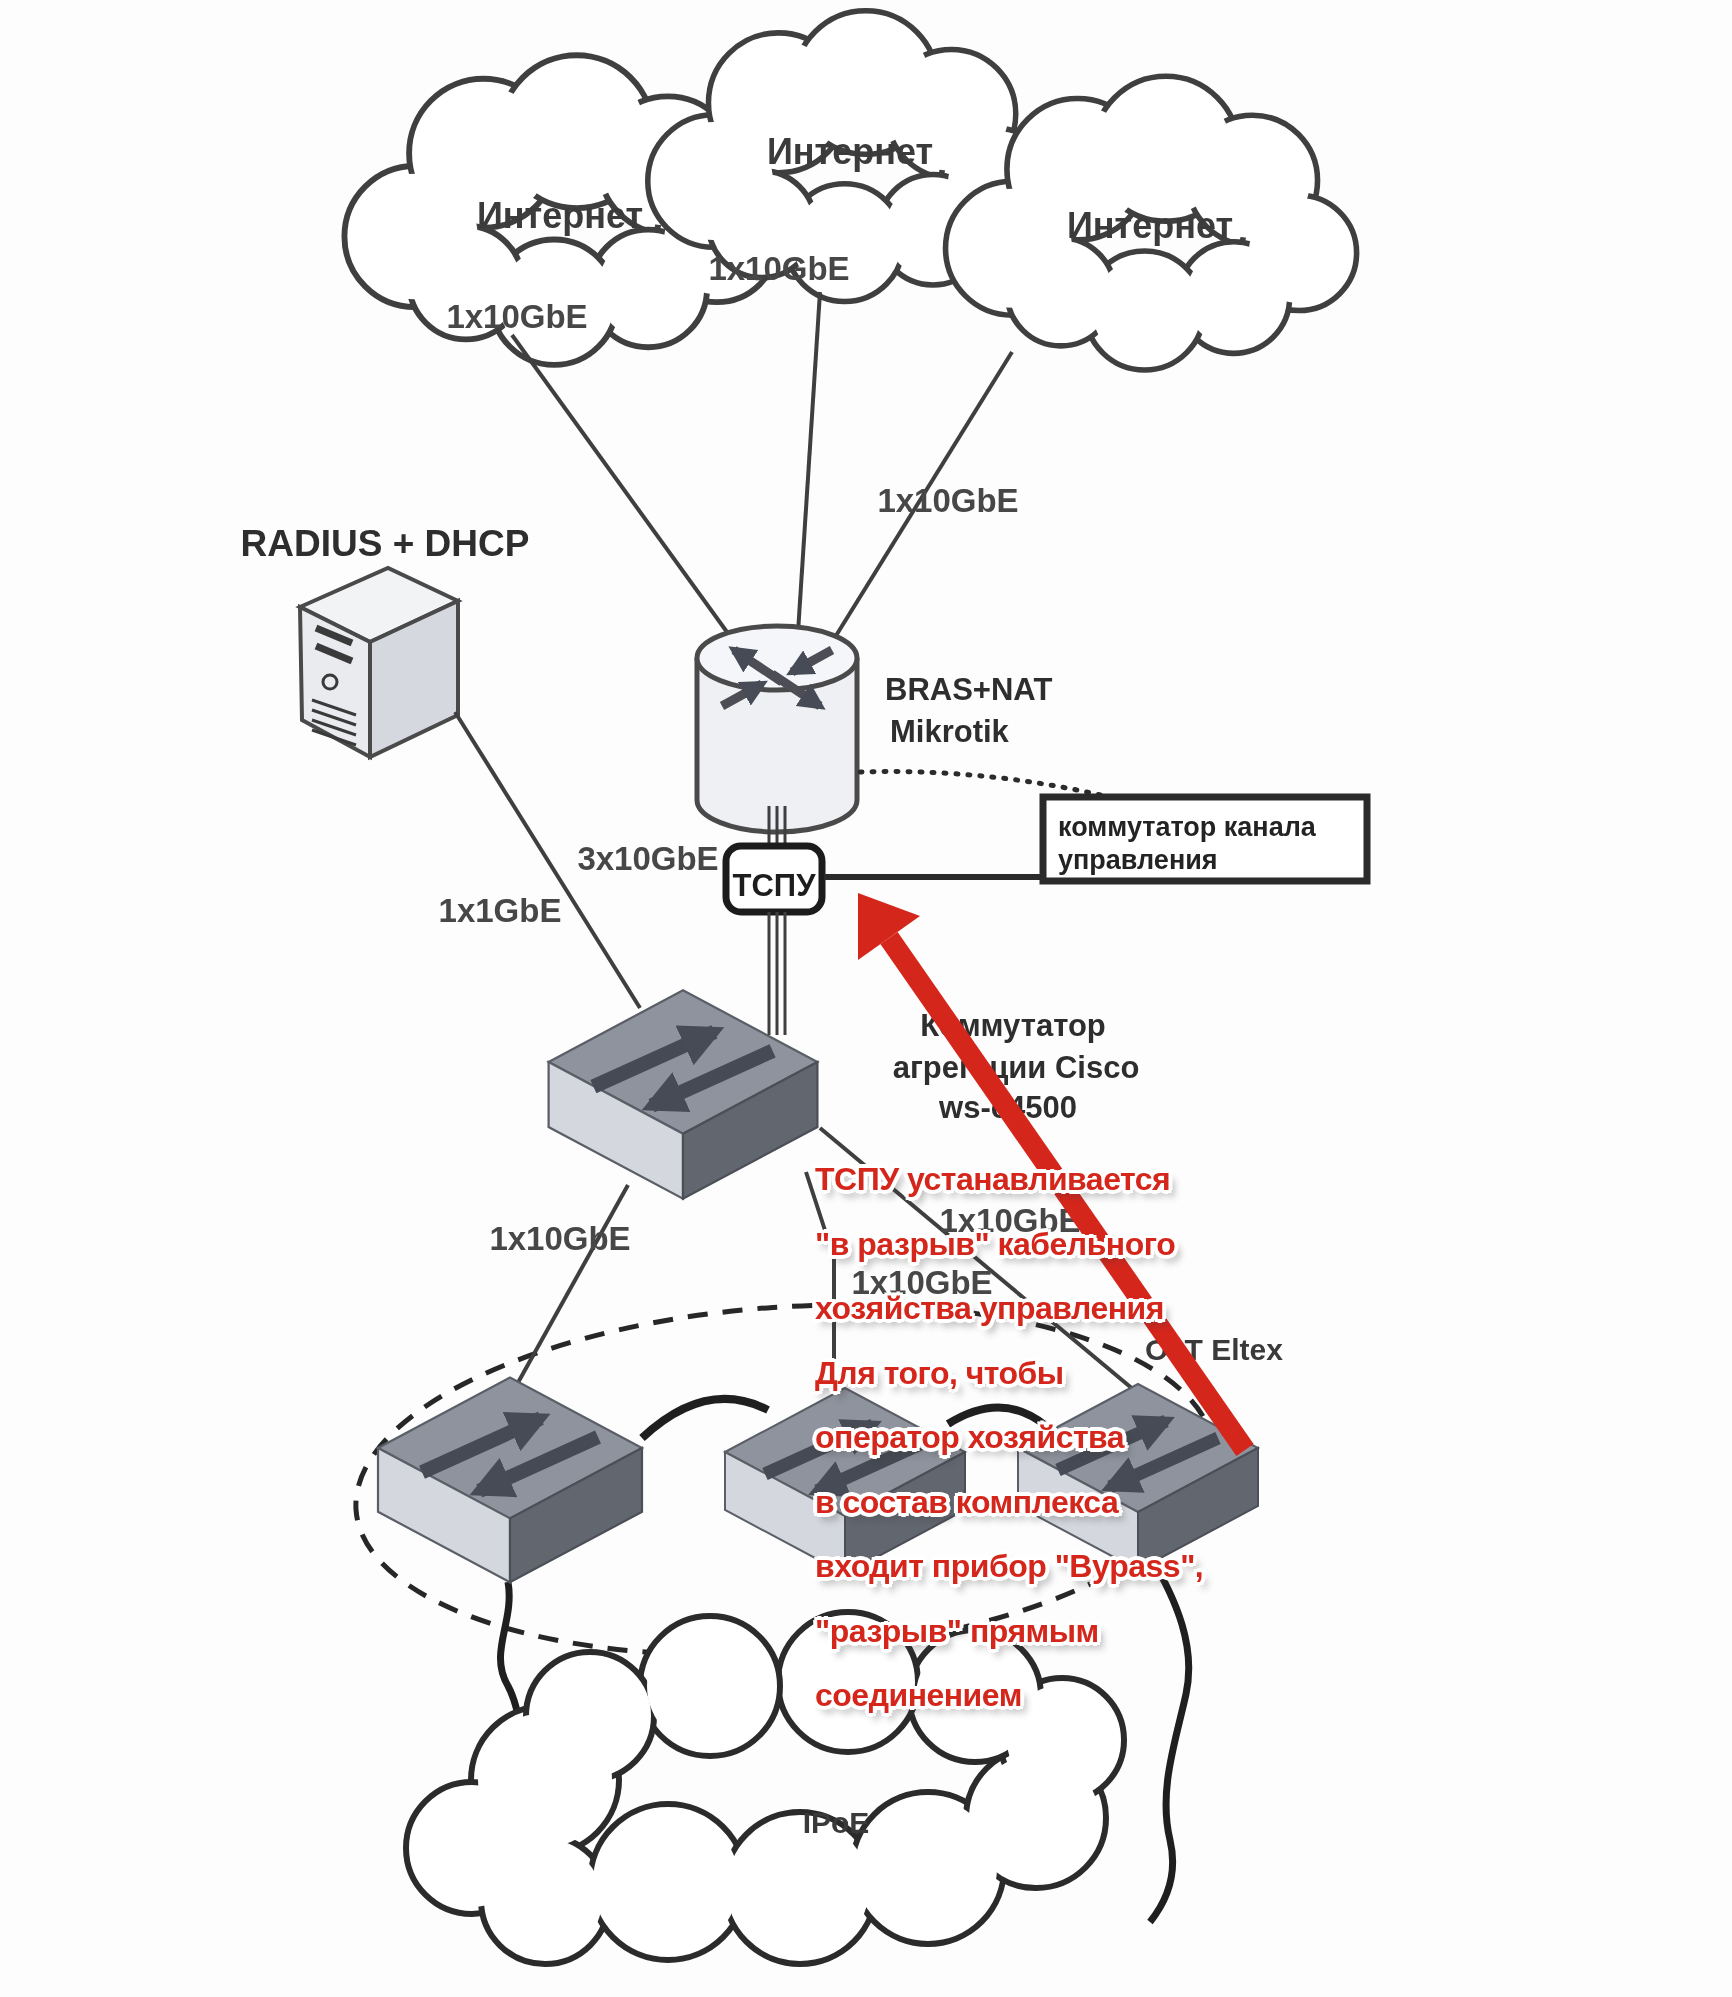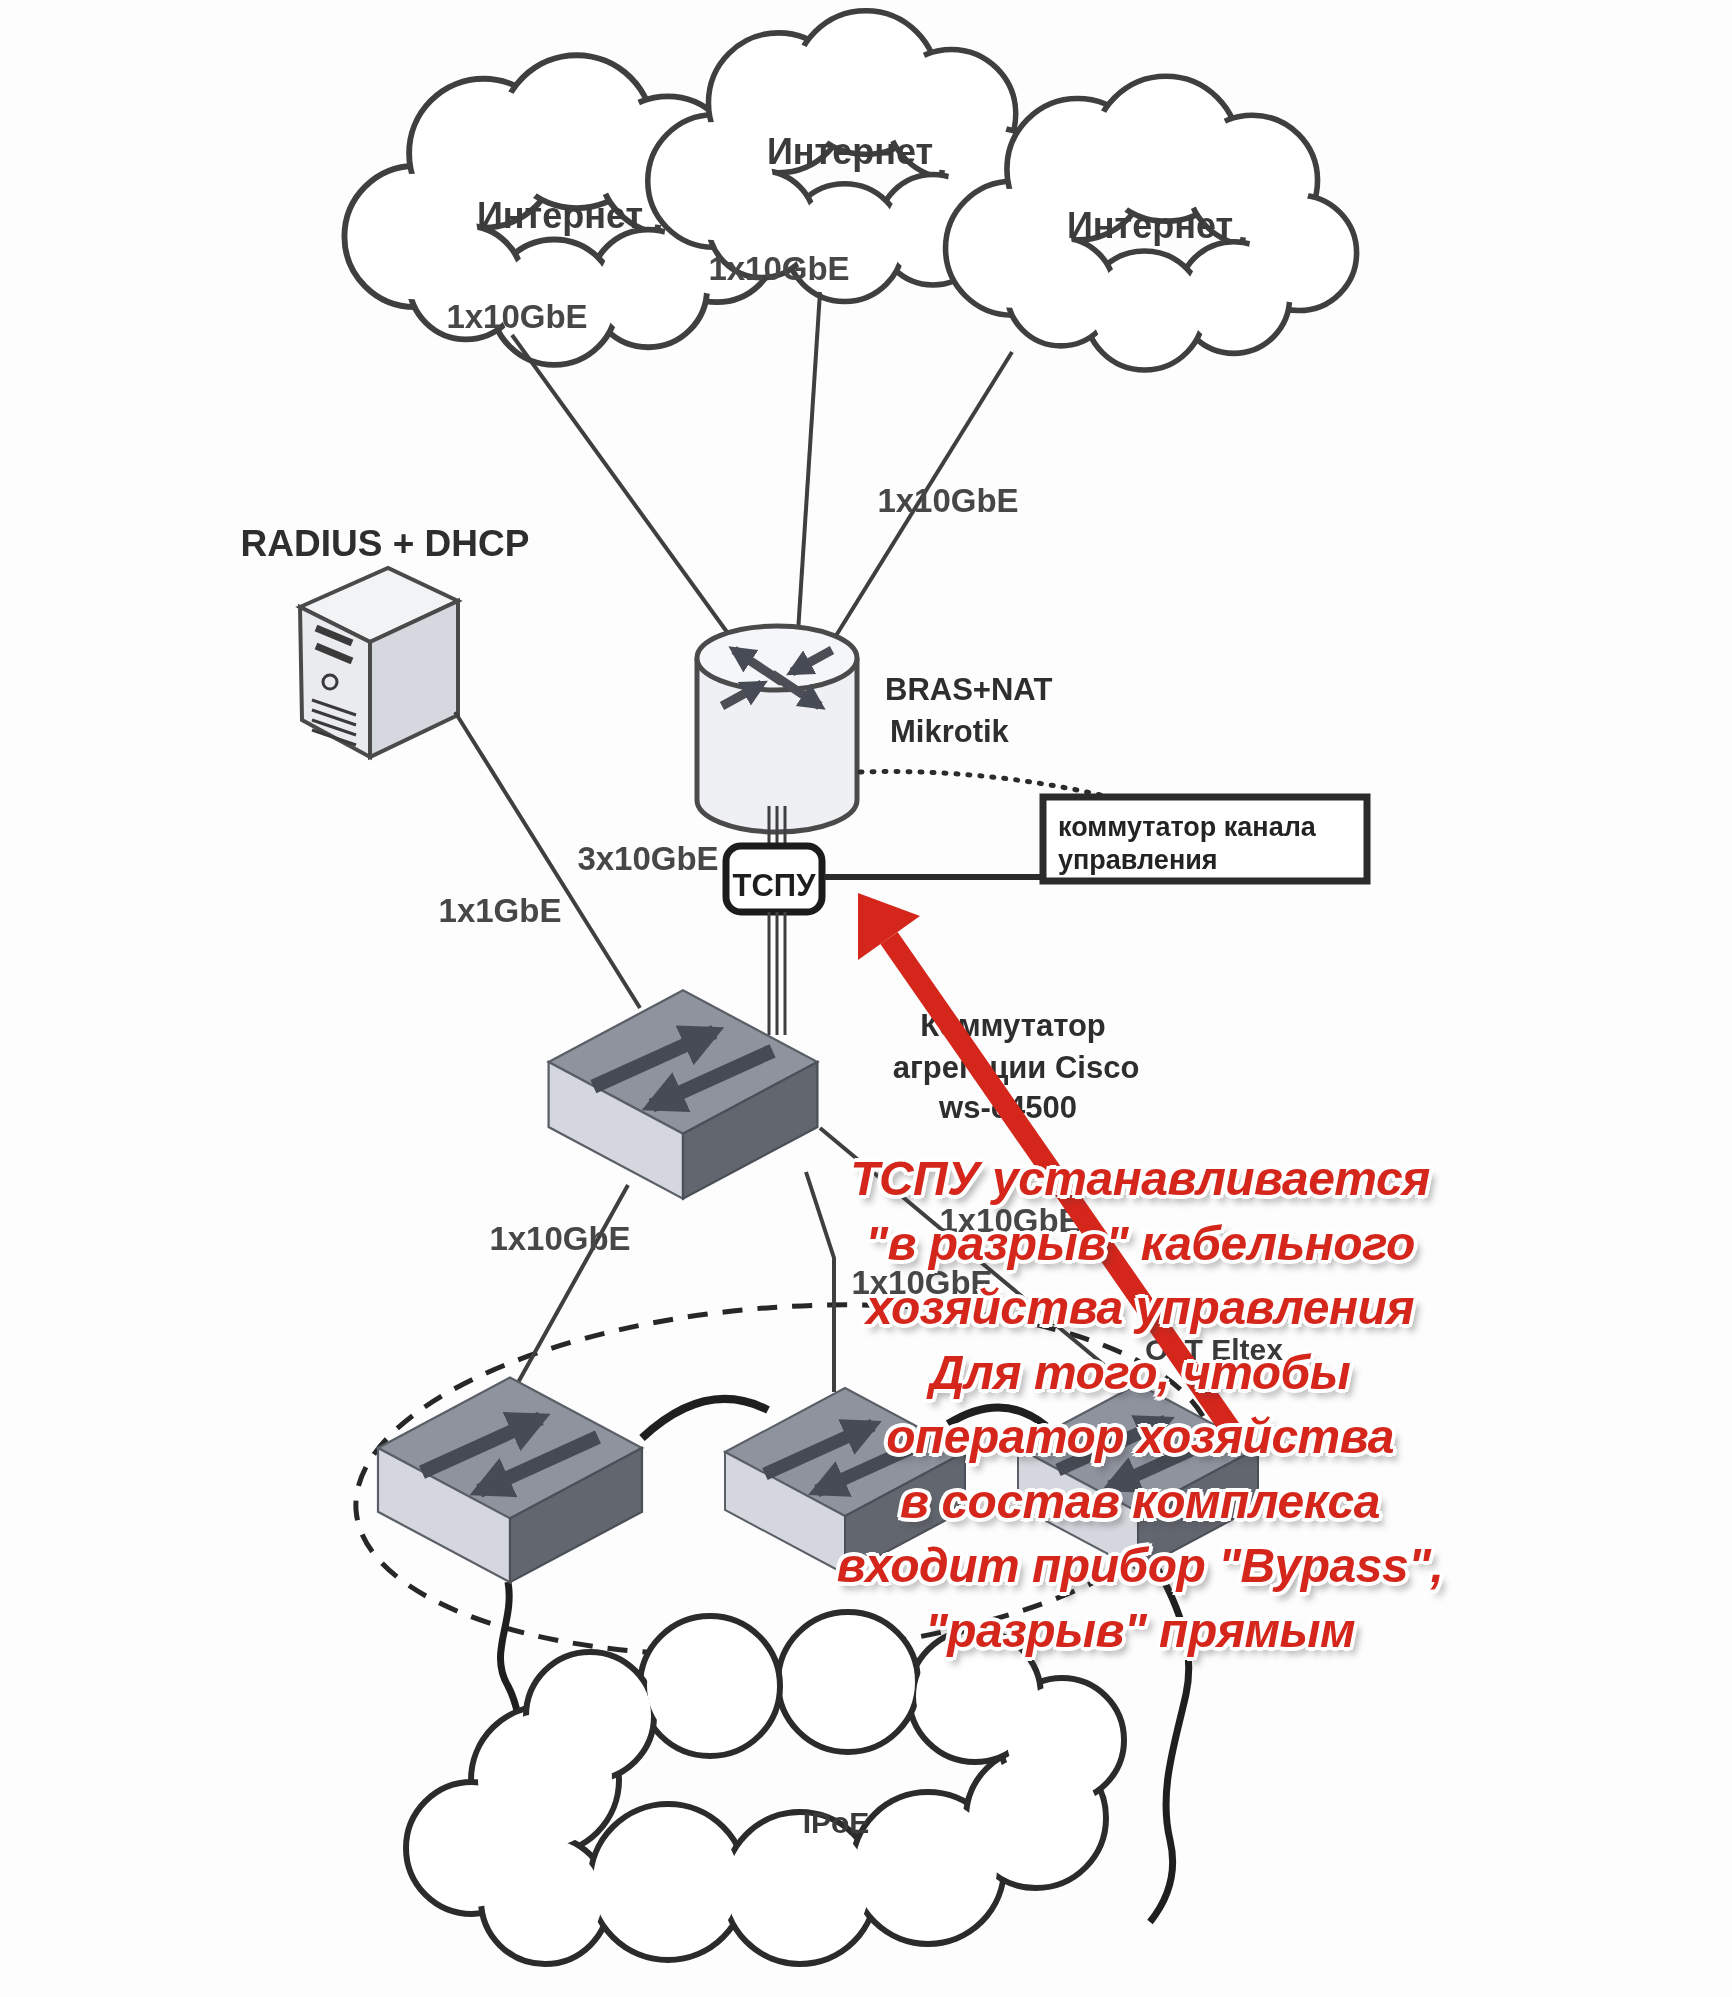--- a/index.html
+++ b/index.html
@@ -14,28 +14,27 @@
   .t-server{font-size:37px;font-weight:bold;fill:#2e2e2e;}
   .t-router{font-size:31px;font-weight:bold;fill:#2e2e2e;}
   .t-box{font-size:27px;font-weight:bold;fill:#232323;}
   .t-tspu{font-size:31px;font-weight:bold;fill:#1d1d1d;}
   .t-agg{font-size:31px;font-weight:bold;fill:#2e2e2e;}
   .t-small{font-size:30px;font-weight:600;fill:#3a3a3a;}
   .t-net{font-size:34px;font-weight:600;fill:#3a3a3a;}
   .mid{text-anchor:middle;}
   .red-note{
     position:absolute;left:815px;top:1147px;width:650px;z-index:5;
-    text-align:center;font-weight:bold;font-size:48px;line-height:64.5px;
+    font-weight:bold;font-size:32px;line-height:64.5px;
     color:var(--red,#d5261c);letter-spacing:-0.5px;
     text-shadow:
       -3px -3px 0 #fff, 3px -3px 0 #fff, -3px 3px 0 #fff, 3px 3px 0 #fff,
       0 -4px 0 #fff, 0 4px 0 #fff, -4px 0 0 #fff, 4px 0 0 #fff,
       5px 7px 7px rgba(60,60,60,.45);
     white-space:nowrap;
-    font-style:italic;
   }
 </style>
 </head>
 <body>
 
 <div id="stage">
 
 <svg id="diagram-svg" width="1732" height="1997" viewBox="0 0 1732 1997">
   <defs>
     <marker id="mk" viewBox="0 0 10 10" refX="7.5" refY="5" markerWidth="3" markerHeight="3" orient="auto-start-reverse">
@@ -220,14 +219,15 @@
 
   <div class="red-note">
     <div>ТСПУ устанавливается</div>
     <div>"в разрыв" кабельного</div>
     <div>хозяйства управления</div>
     <div>Для того, чтобы</div>
     <div>оператор хозяйства</div>
     <div>в состав комплекса</div>
     <div>входит прибор "Bypass",</div>
     <div>"разрыв" прямым</div>
+    <div>соединением</div>
   </div>
 </div>
 
 </body></html>

